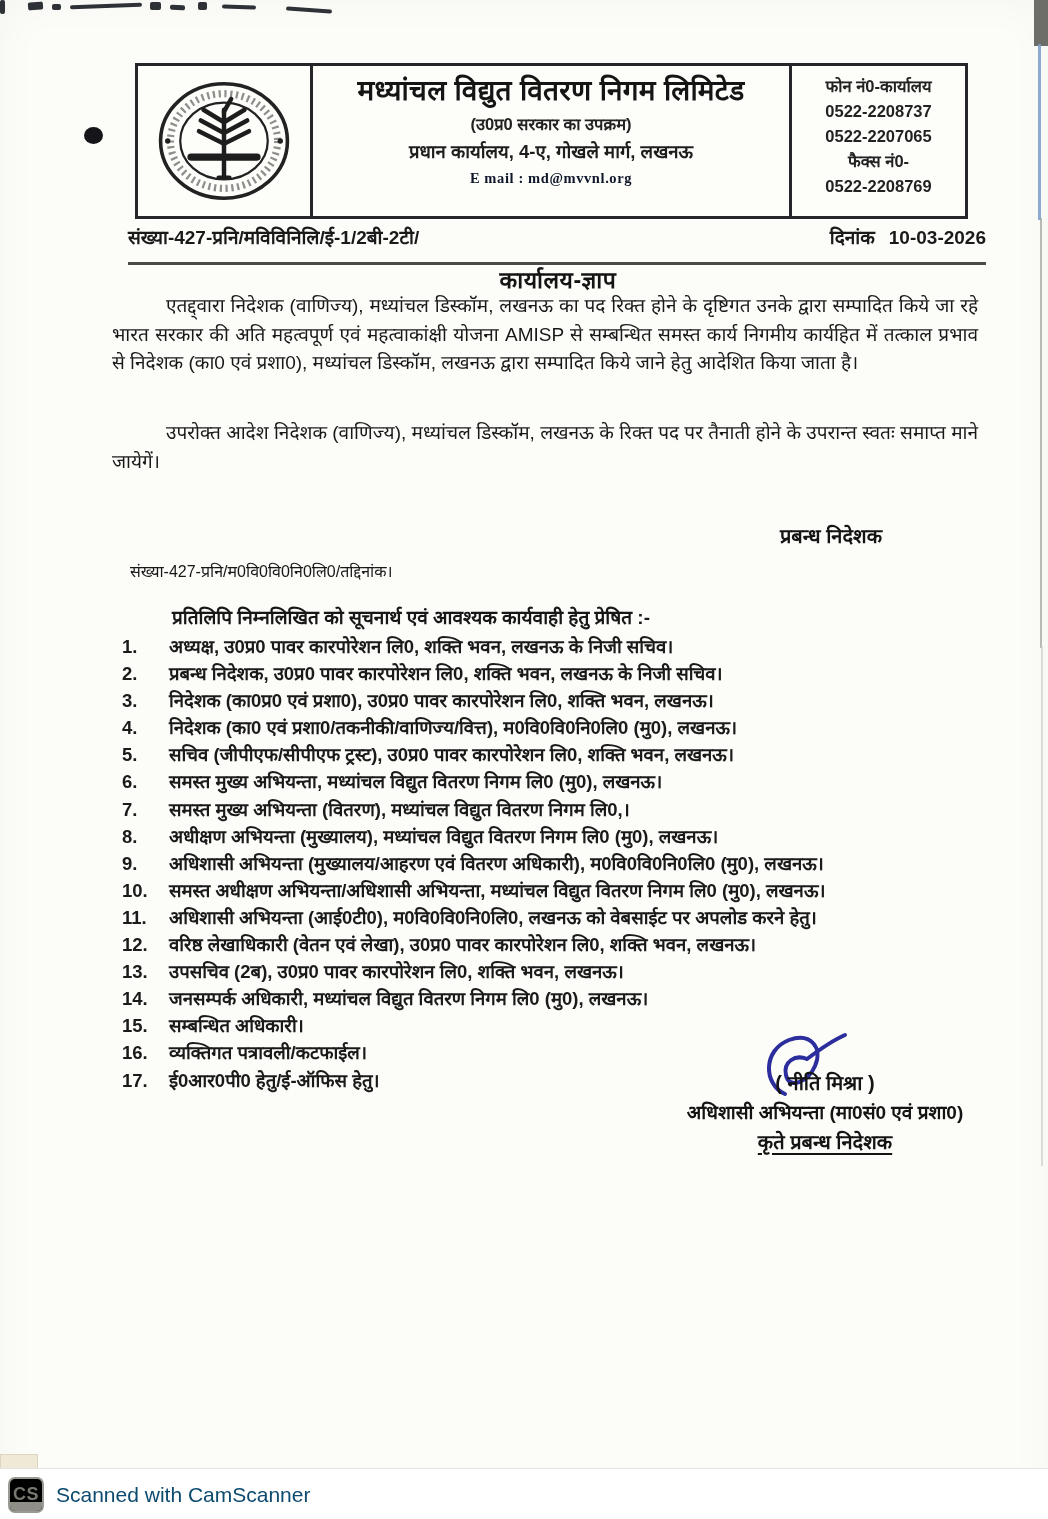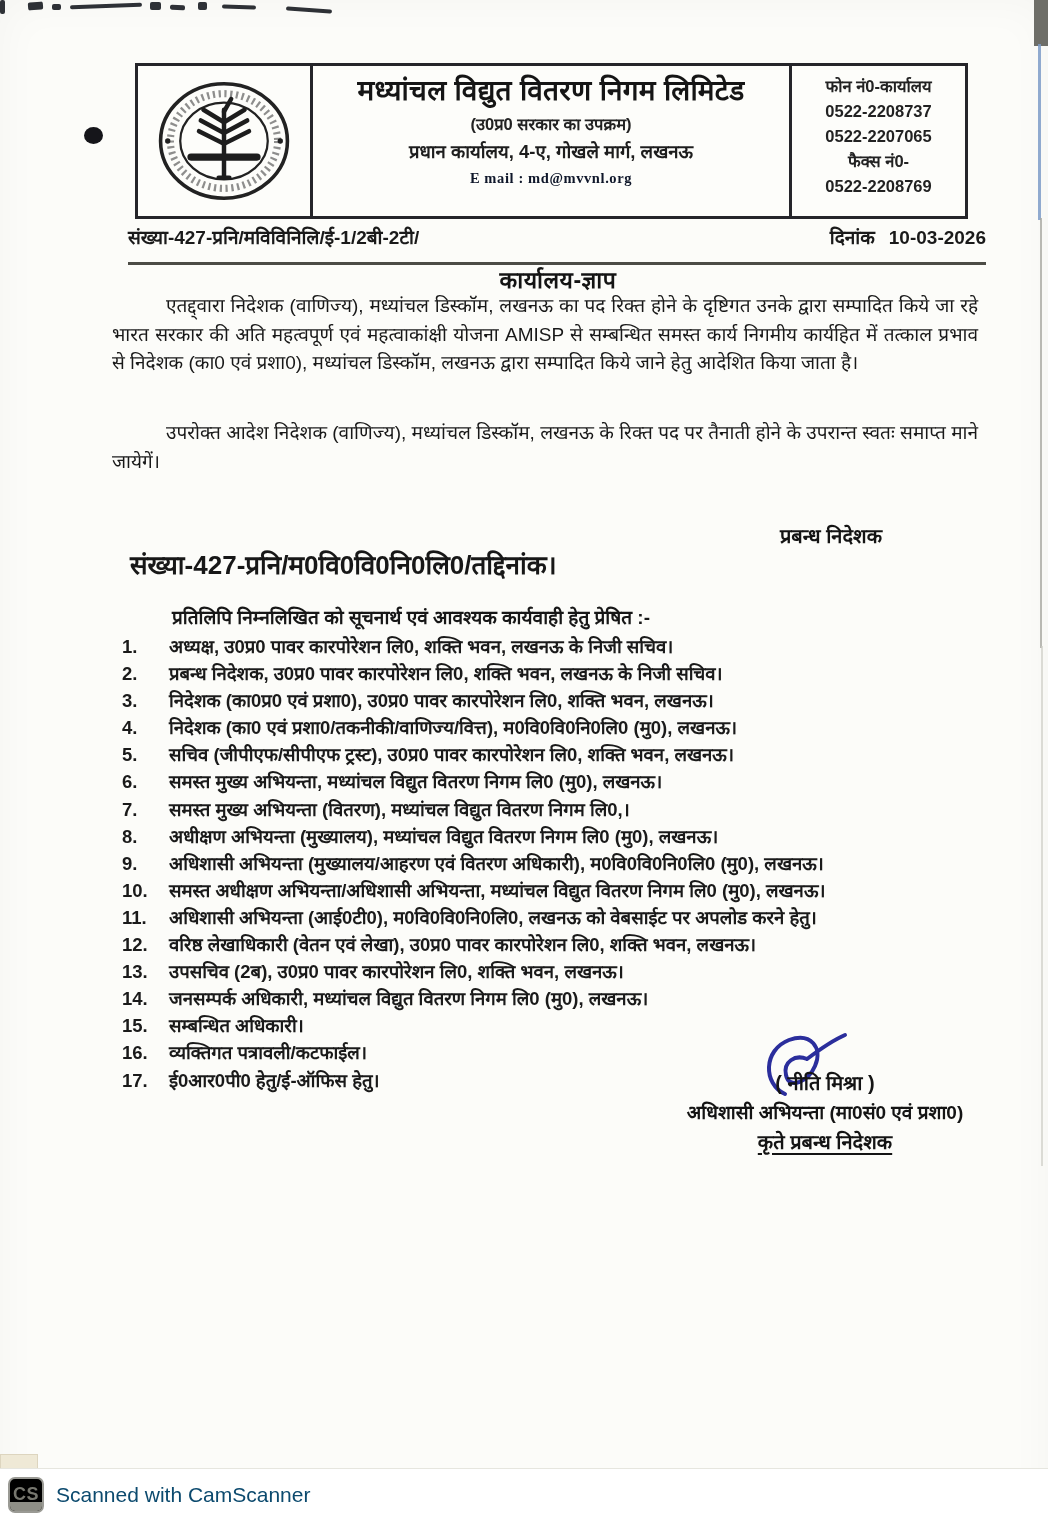--- a/index.html
+++ b/index.html
@@ -31,21 +31,21 @@
           border-bottom:3px solid #4c4c46;color:#1a1a1a;}
   .refrow .date-label{margin-right:14px;}
   .doc-title{position:absolute;left:130px;top:263px;width:856px;text-align:center;
              font-size:23px;font-weight:bold;color:#141414;letter-spacing:.5px;}
   
   .para{position:absolute;left:112px;width:866px;font-size:19px;line-height:28.6px;
         text-align:justify;text-indent:54px;color:#181818;}
   .p1{top:292px;} .p2{top:419px;}
   .md-sign{position:absolute;left:700px;top:522px;width:262px;text-align:center;
            font-size:20px;font-weight:bold;color:#141414;}
-  .copy-ref{position:absolute;left:130px;top:546px;font-size:26px;font-weight:bold;color:#171717;}
+  .copy-ref{position:absolute;left:130px;top:560px;font-size:16px;font-weight:normal;color:#171717;}
   .copy-intro{position:absolute;left:172px;top:604px;font-size:19px;font-weight:bold;color:#171717;}
   
   ol.copy-list{position:absolute;left:122px;top:633px;width:872px;margin:0;padding:0;list-style:none;}
   ol.copy-list li{display:flex;align-items:baseline;height:27.1px;font-size:18.5px;font-weight:bold;color:#1a1a1a;}
   ol.copy-list .no{width:47px;flex:0 0 47px;}
   ol.copy-list .txt{flex:1;white-space:nowrap;overflow:visible;}
   
   .sig-svg{position:absolute;left:755px;top:1030px;}
   .sig-name{position:absolute;left:660px;top:1069px;width:330px;text-align:center;
             font-size:20px;font-weight:bold;color:#141414;}

